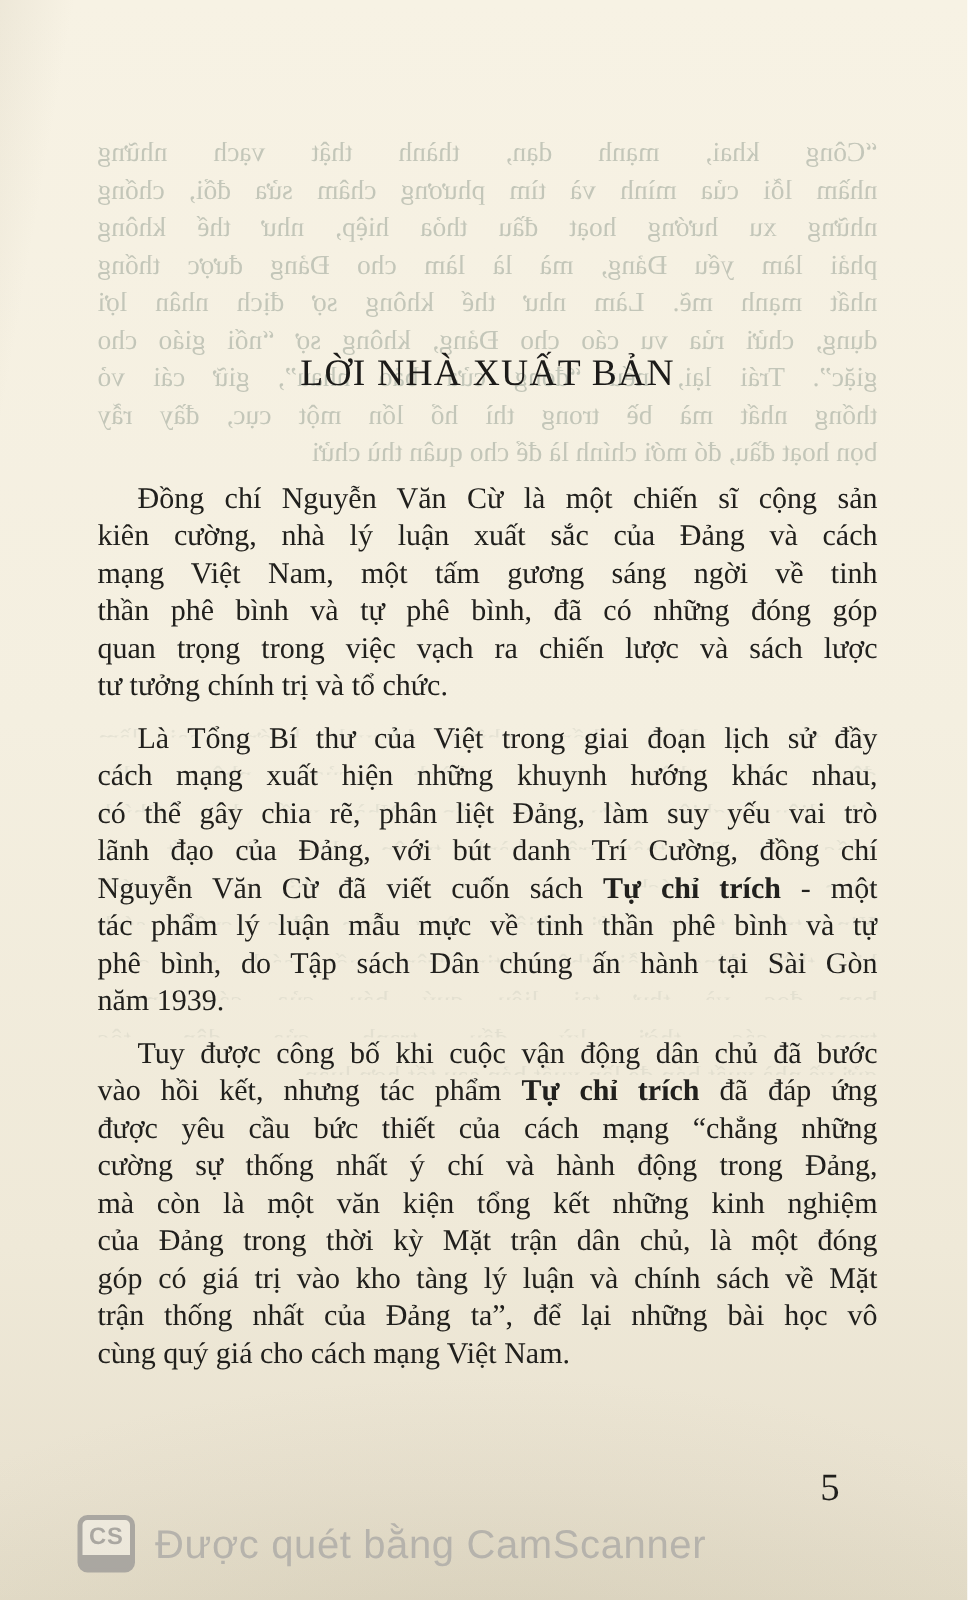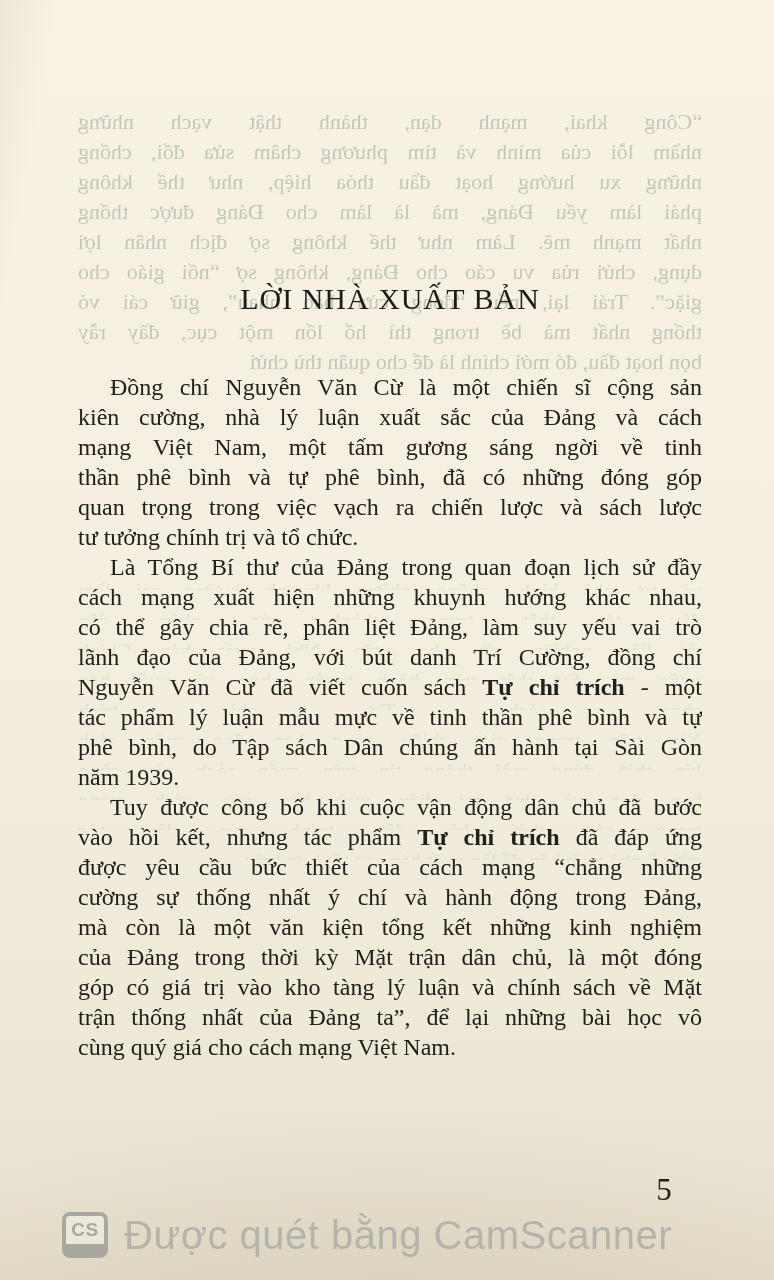--- a/index.html
+++ b/index.html
@@ -53,21 +53,21 @@
     font-size: 24px; line-height: 30px;
     color: #21201d;
     z-index: 2;
   }
   .line {
     height: 30px; overflow: hidden;
     text-align: justify; text-align-last: justify;
     white-space: nowrap;
   }
   .line.last { text-align-last: left; }
-  .line.indent { text-indent: 32px; }
+  .line.indent { text-indent: 32px; margin-top: 12px; }
   .em { font-weight: bold; }
 
   .page-number {
     position: absolute;
     top: 1172px; left: 640px; width: 48px;
     text-align: center;
     font-size: 31px; color: #201f1c;
     z-index: 3;
   }
 
@@ -94,21 +94,21 @@
     font-size: 19px; font-weight: bold;
     color: #aaa7a1; letter-spacing: 0.5px;
   }
   .cs-icon .band {
     position: absolute; left: -1px; right: -1px; bottom: -1px;
     height: 11px;
     background: #aaa7a1;
     border-radius: 0 0 4px 4px;
   }
   .watermark-text {
-    font-size: 40px;
+    font-size: 32px;
     color: #b6b3ac;
     letter-spacing: 0.5px;
   }
 </style>
 </head>
 <body>
 
 <div class="page">
 
   <div class="ghost ghost-top">
@@ -137,21 +137,21 @@
 
   <div class="title">LỜI NHÀ XUẤT BẢN</div>
 
   <div class="body-text">
       <div class="line indent"><span>Đồng chí Nguyễn Văn Cừ là một chiến sĩ cộng sản</span></div>
       <div class="line"><span>kiên cường, nhà lý luận xuất sắc của Đảng và cách</span></div>
       <div class="line"><span>mạng Việt Nam, một tấm gương sáng ngời về tinh</span></div>
       <div class="line"><span>thần phê bình và tự phê bình, đã có những đóng góp</span></div>
       <div class="line"><span>quan trọng trong việc vạch ra chiến lược và sách lược</span></div>
       <div class="line last"><span>tư tưởng chính trị và tổ chức.</span></div>
-      <div class="line indent"><span>Là Tổng Bí thư của Đảng trong quan đoạn lịch sử đầy</span></div>
+      <div class="line indent"><span>Là Tổng Bí thư của Việt trong giai đoạn lịch sử đầy</span></div>
       <div class="line"><span>cách mạng xuất hiện những khuynh hướng khác nhau,</span></div>
       <div class="line"><span>có thể gây chia rẽ, phân liệt Đảng, làm suy yếu vai trò</span></div>
       <div class="line"><span>lãnh đạo của Đảng, với bút danh Trí Cường, đồng chí</span></div>
       <div class="line"><span>Nguyễn Văn Cừ đã viết cuốn sách </span><span class="em">Tự chỉ trích</span><span> - một</span></div>
       <div class="line"><span>tác phẩm lý luận mẫu mực về tinh thần phê bình và tự</span></div>
       <div class="line"><span>phê bình, do Tập sách Dân chúng ấn hành tại Sài Gòn</span></div>
       <div class="line last"><span>năm 1939.</span></div>
       <div class="line indent"><span>Tuy được công bố khi cuộc vận động dân chủ đã bước</span></div>
       <div class="line"><span>vào hồi kết, nhưng tác phẩm </span><span class="em">Tự chỉ trích</span><span> đã đáp ứng</span></div>
       <div class="line"><span>được yêu cầu bức thiết của cách mạng “chẳng những</span></div>

